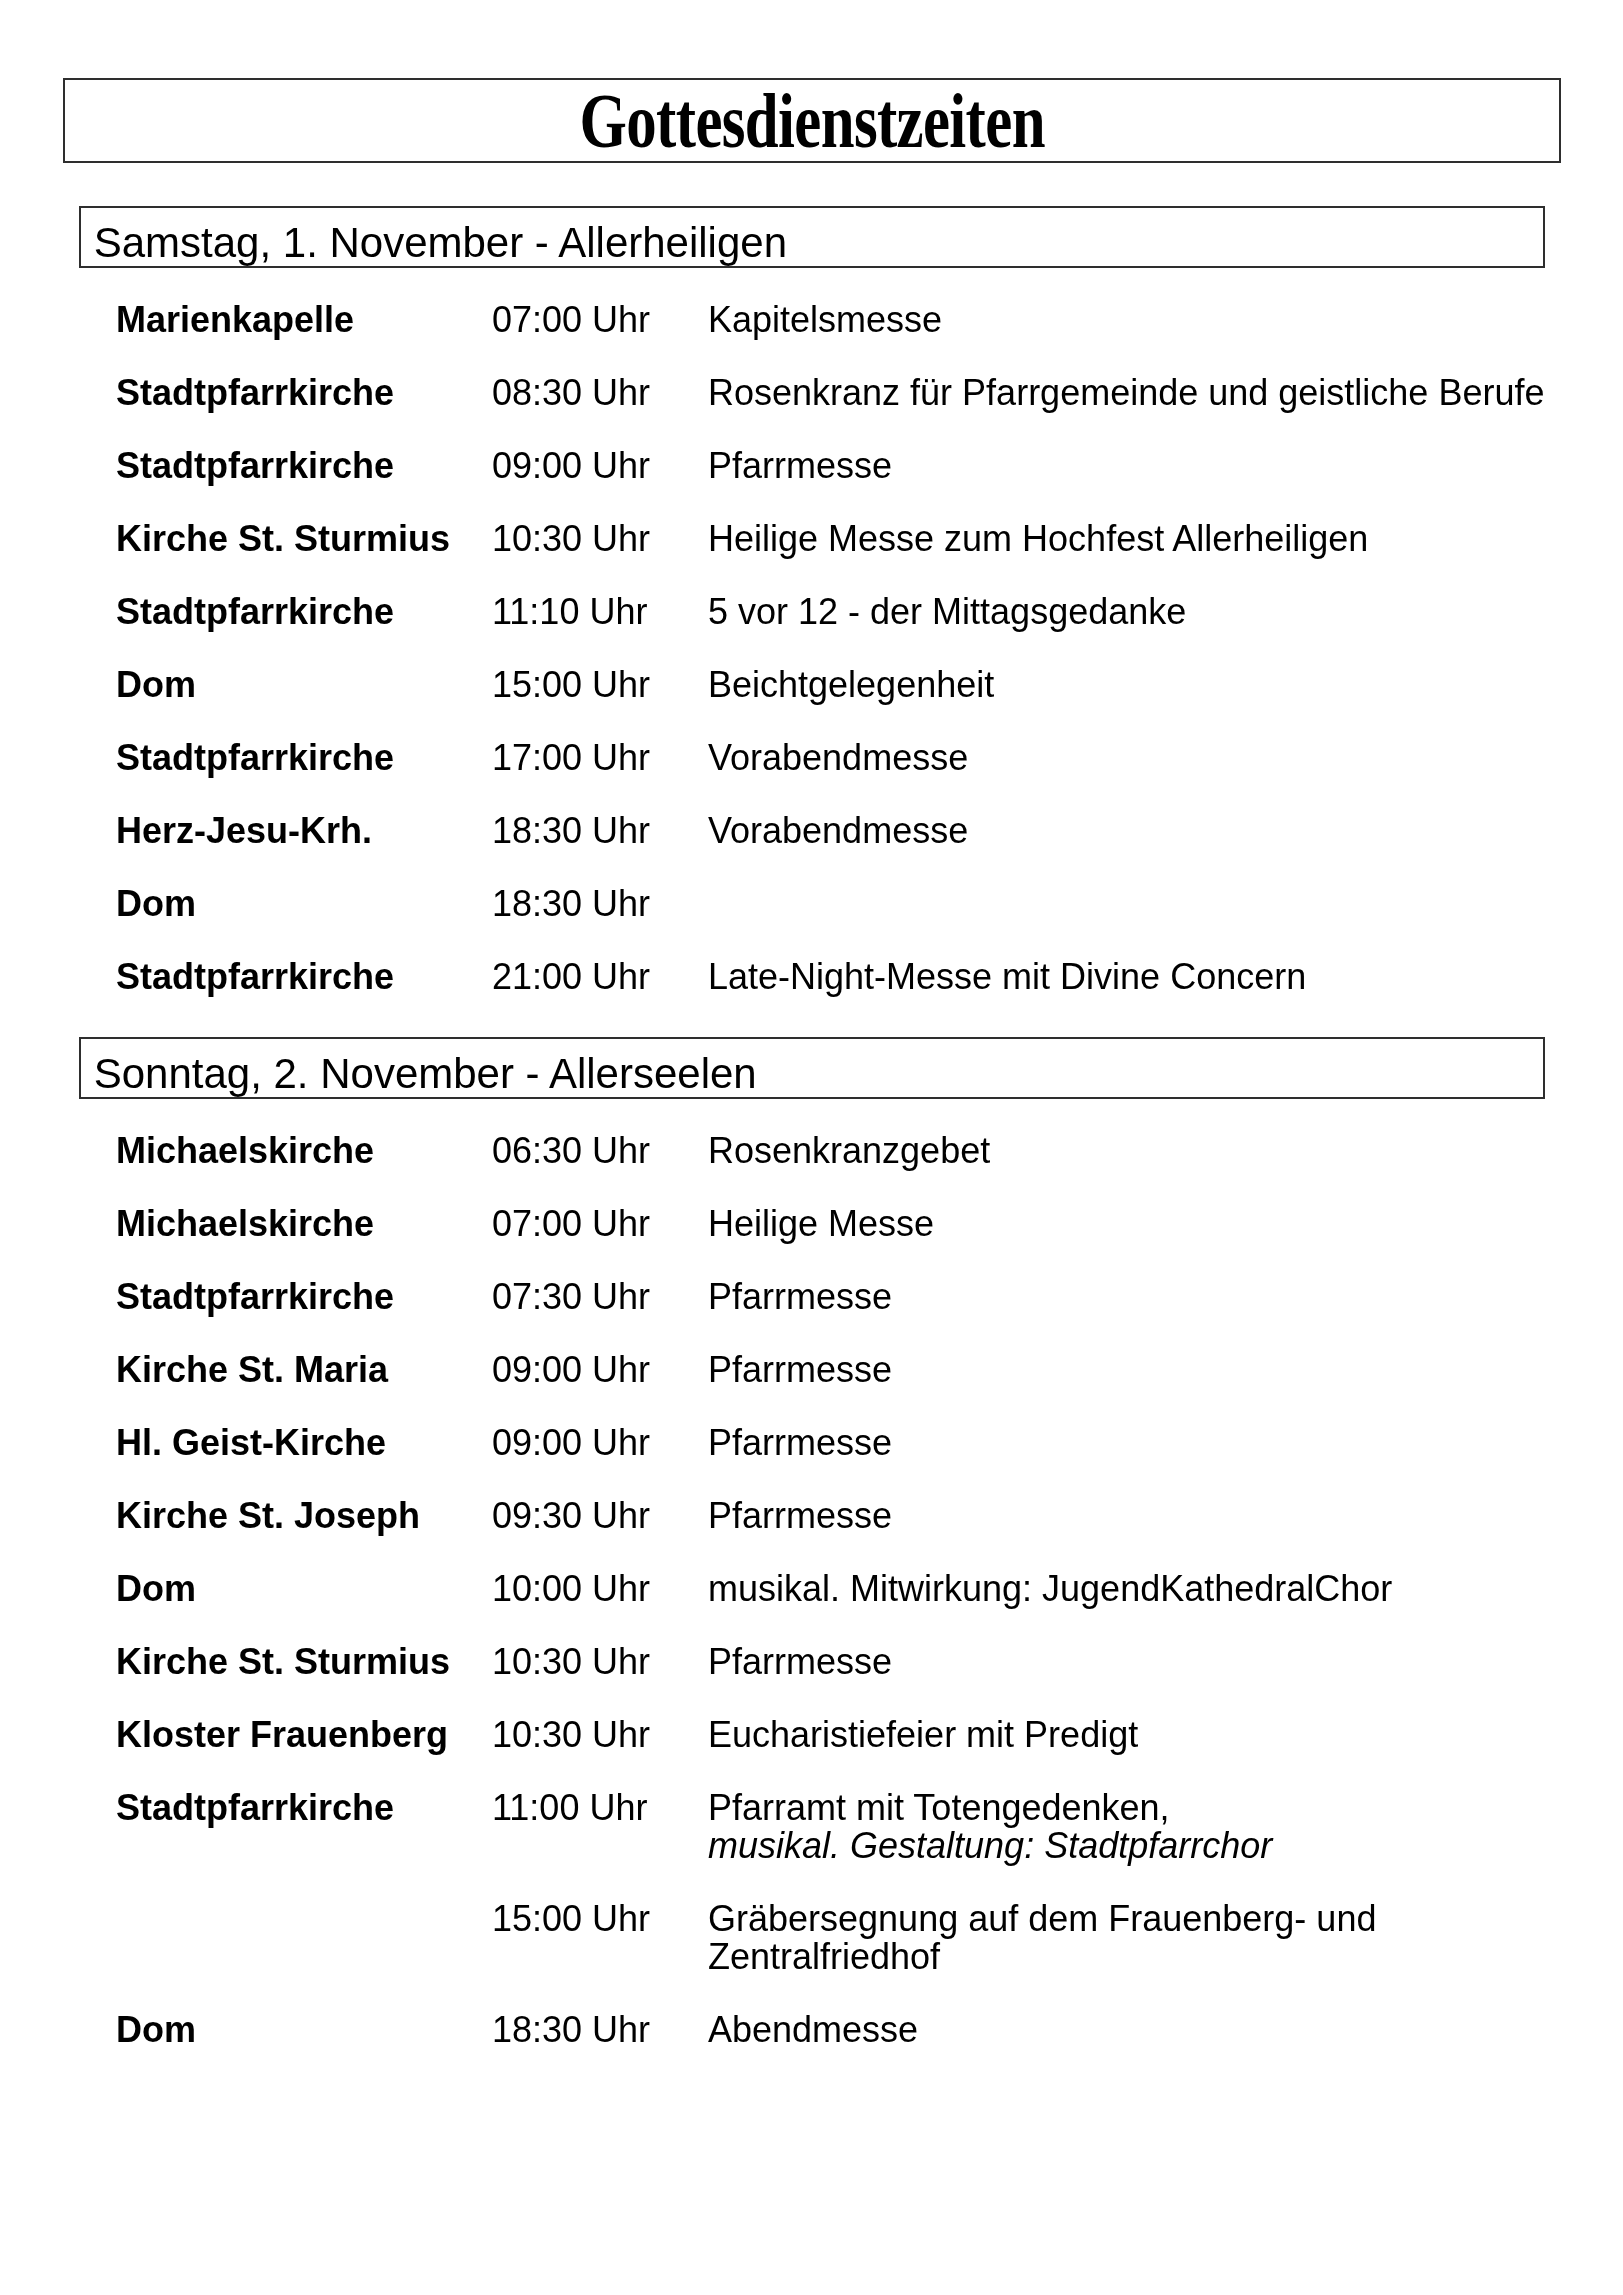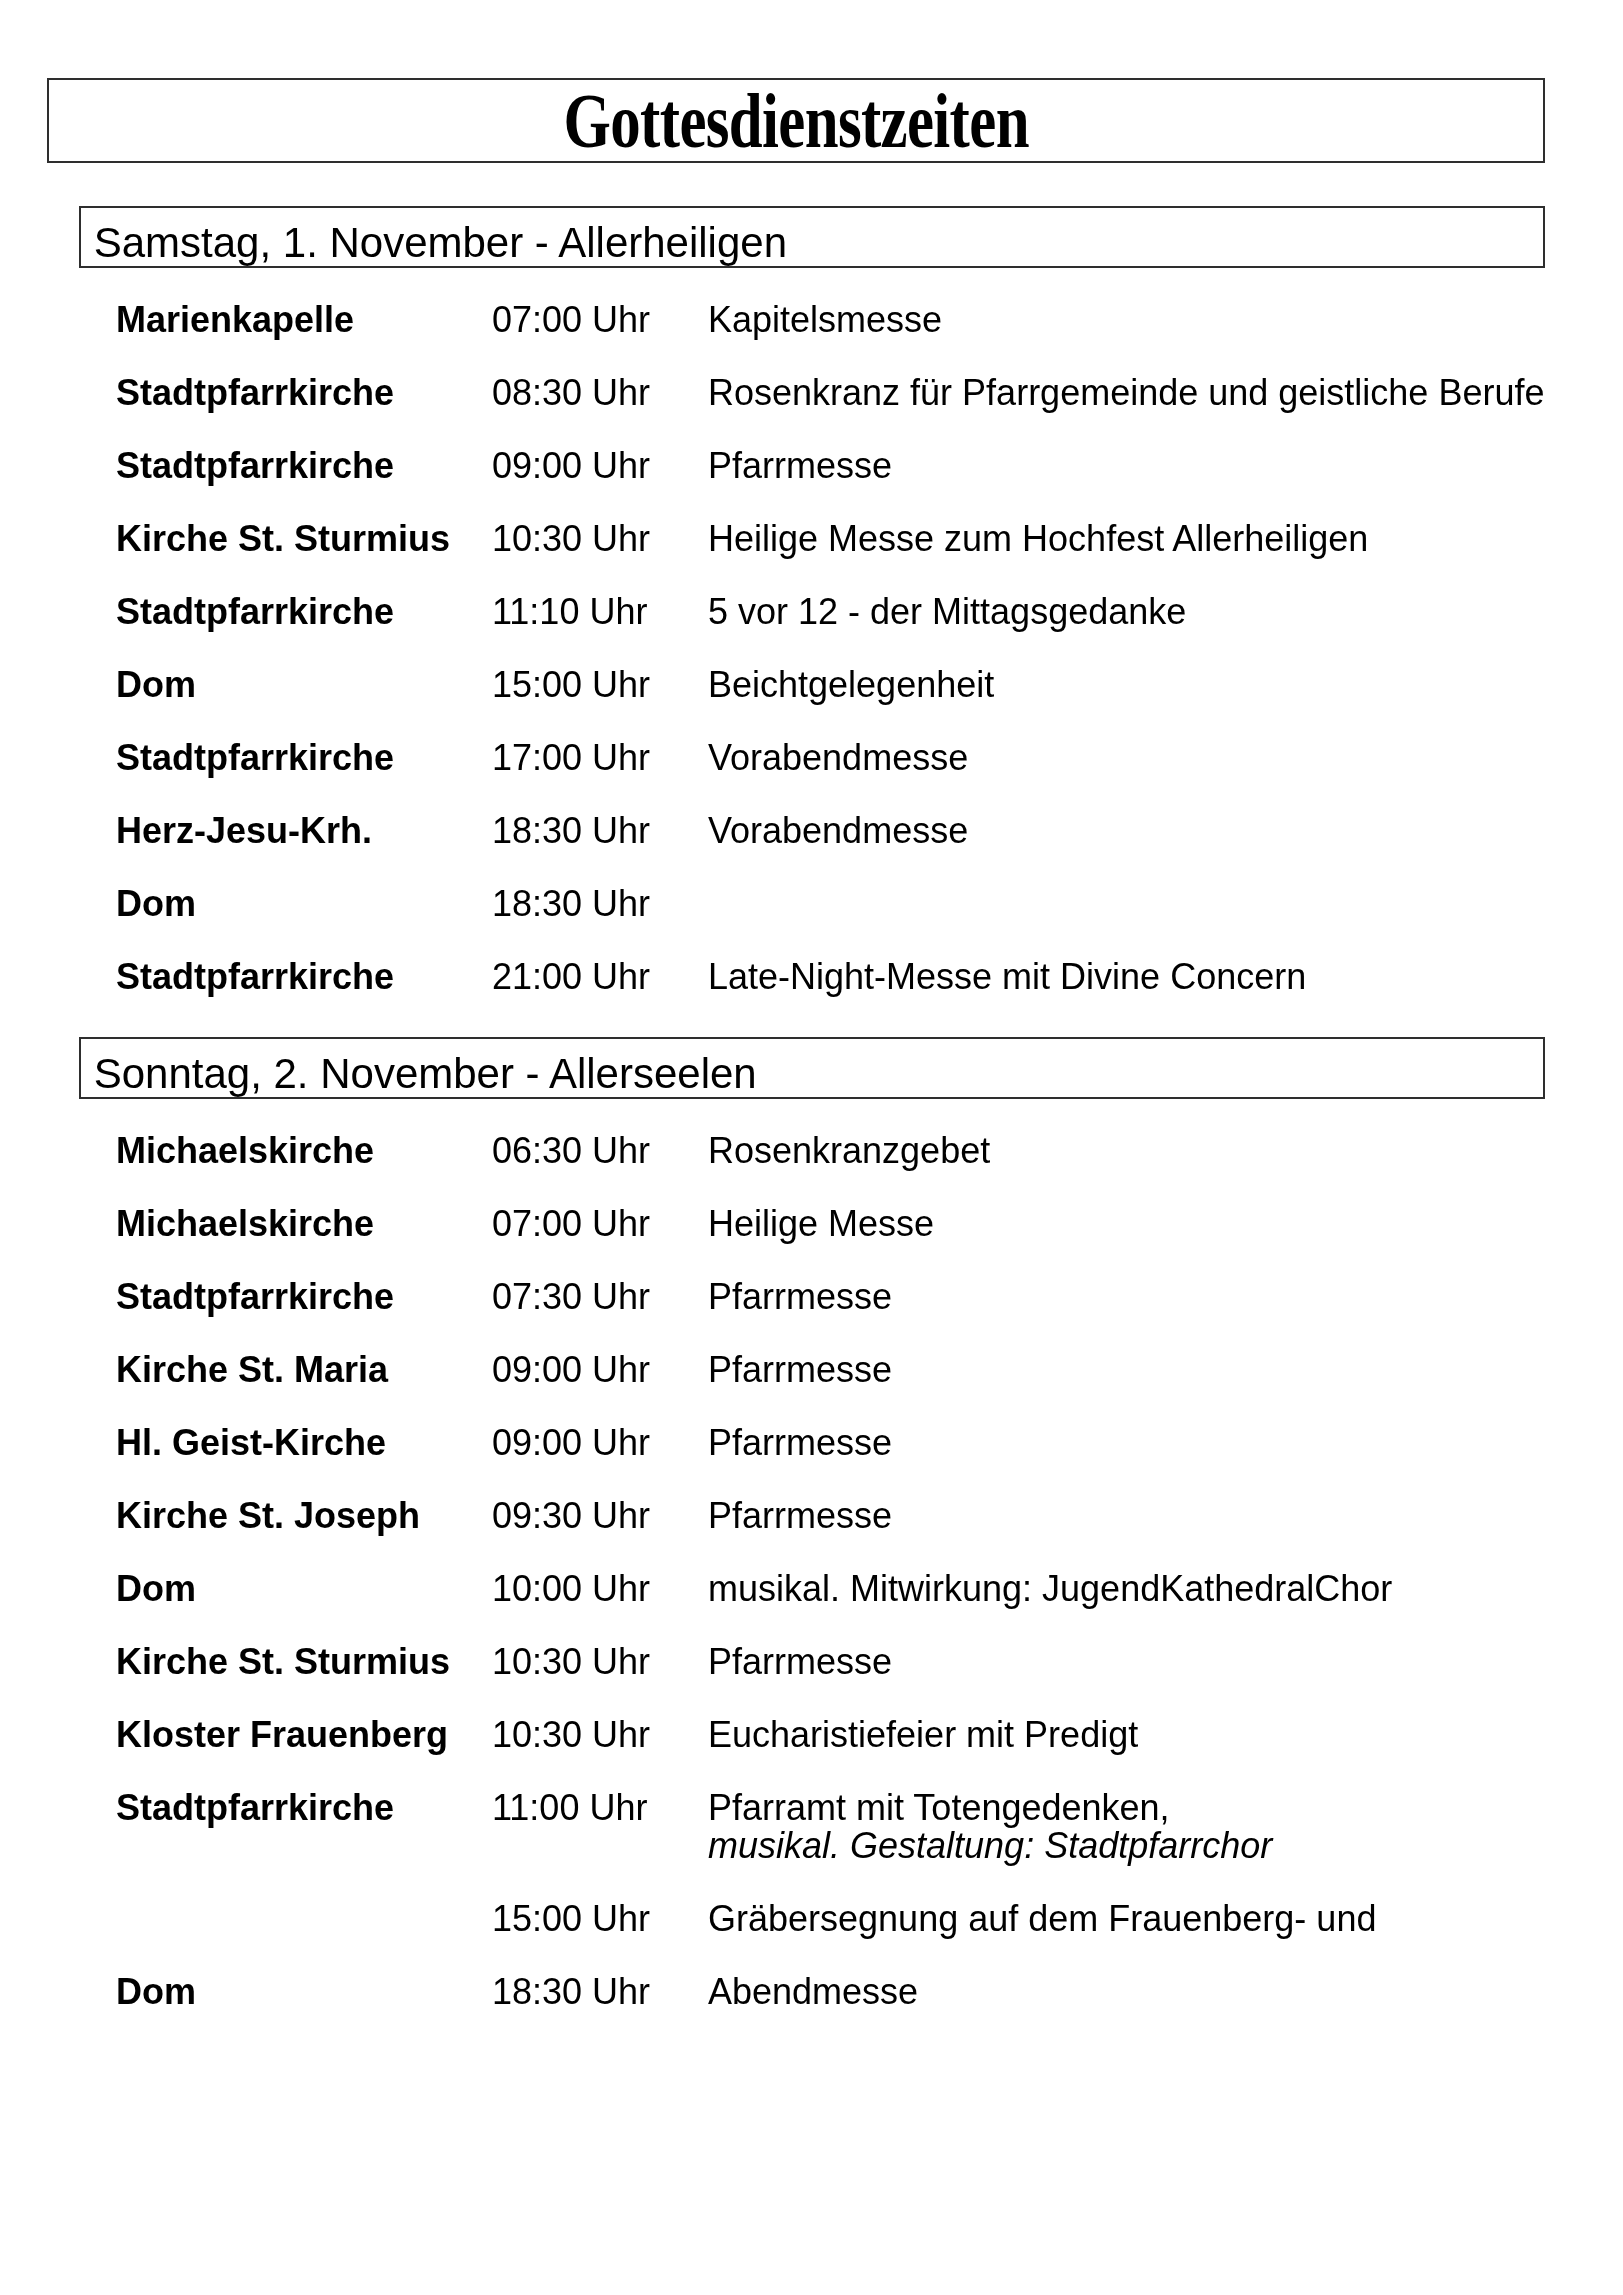--- a/index.html
+++ b/index.html
@@ -10,21 +10,21 @@
   }
   .page {
     position: relative;
     width: 1623px; height: 2295px;
     box-sizing: border-box;
     padding-top: 78px;
     overflow: hidden;
   }
   .title-box {
     box-sizing: border-box;
-    margin-left: 47px;
+    margin-left: 63px;
     width: 1498px; height: 85px;
     border: 2.5px solid #2e2e2e;
     display: flex; align-items: center; justify-content: center;
   }
   .title {
     font-family: "Liberation Serif", serif;
     font-weight: bold;
     font-size: 78px;
     line-height: 1;
     letter-spacing: -0.8px;
@@ -241,20 +241,21 @@
             <div class="desc-line"><span>Pfarramt mit Totengedenken,</span></div>
             <div class="desc-line"><em>musikal. Gestaltung: Stadtpfarrchor</em></div>
           </div>
   </div>
 
   <div class="row">
     <div class="col-loc"></div>
     <div class="col-time">15:00 Uhr</div>
     <div class="col-desc">
             <div class="desc-line"><span>Gräbersegnung auf dem Frauenberg- und</span></div>
+            <div class="desc-line"><span>Zentralfriedhof</span></div>
           </div>
   </div>
 
   <div class="row">
     <div class="col-loc">Dom</div>
     <div class="col-time">18:30 Uhr</div>
     <div class="col-desc">
             <div class="desc-line"><span>Abendmesse</span></div>
           </div>
   </div>

